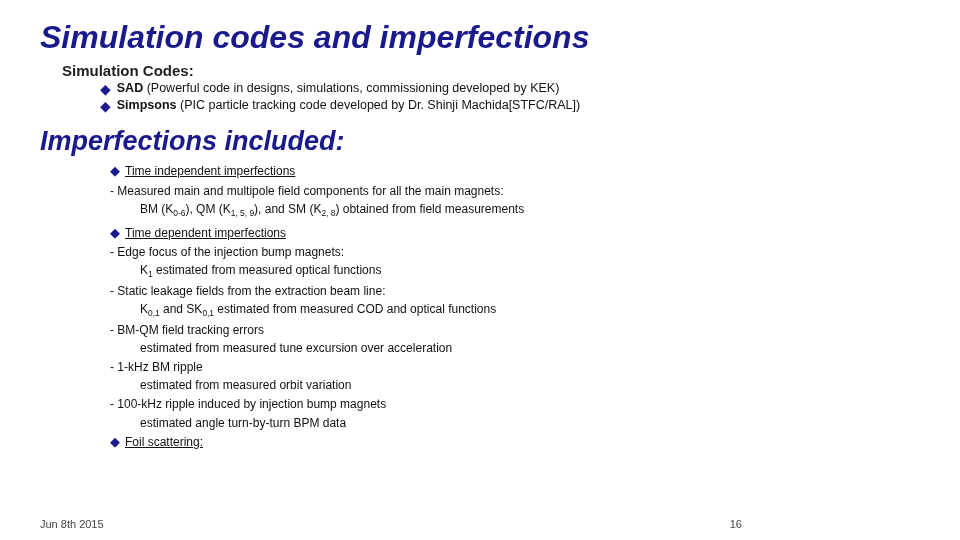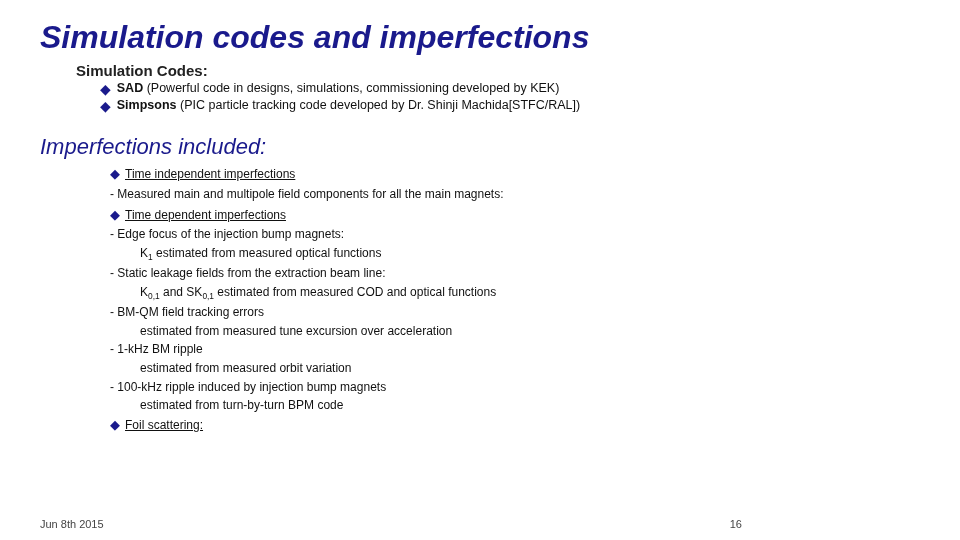--- a/index.html
+++ b/index.html
@@ -22,44 +22,44 @@
       font-style: italic;
       color: #1a1a8c;
       font-weight: bold;
       margin-bottom: 6px;
       line-height: 1.2;
     }
     .section-heading {
       font-size: 15px;
       font-weight: bold;
       color: #222;
-      margin-left: 36px;
+      margin-left: 22px;
       margin-bottom: 2px;
     }
     .bullet-item {
       font-size: 12.5px;
       color: #111;
       margin-left: 60px;
       margin-bottom: 1px;
       display: flex;
       align-items: flex-start;
     }
     .bullet-diamond {
       color: #1a1a8c;
       font-size: 14px;
       margin-right: 6px;
       flex-shrink: 0;
       margin-top: 0px;
     }
     .imperfections-heading {
-      font-size: 22px;
+      font-size: 27px;
       font-style: italic;
       color: #1a1a8c;
-      font-weight: normal;
-      margin-top: 20px;
+      font-weight: bold;
+      margin-top: 12px;
       margin-bottom: 4px;
     }
     .content-block {
       margin-left: 70px;
       font-size: 12px;
       color: #111;
       line-height: 1.55;
     }
     .sub-diamond {
       color: #1a1a8c;
@@ -111,20 +111,23 @@
 
     <div class="line indent1">
       <span class="sub-diamond">◆</span>
       <span><span class="underline">Time independent imperfections</span></span>
     </div>
 
     <div class="indent1">
       <span>- Measured main and multipole field components for all the main magnets:</span>
     </div>
 
+    <div class="indent2">
+      BM (K<sub>0-6</sub>), QM (K<sub>1, 5, 9</sub>), and SM (K<sub>2, 8</sub>) obtained from field measurements
+    </div>
 
 
     <div class="line indent1" style="margin-top:2px;">
       <span class="sub-diamond">◆</span>
       <span><span class="underline">Time dependent imperfections</span></span>
     </div>
 
     <div class="indent1">
       - Edge focus of the injection bump magnets:
     </div>
@@ -150,21 +153,21 @@
       - 1-kHz BM ripple
     </div>
     <div class="indent2">
       estimated from measured orbit variation
     </div>
 
     <div class="indent1">
       - 100-kHz ripple induced by injection bump magnets
     </div>
     <div class="indent2">
-      estimated from turn-by-turn BPM code
+      estimated angle turn-by-turn BPM data
     </div>
 
     <div class="line indent1">
       <span class="sub-diamond">◆</span>
       <span>
         <span class="underline">Foil scattering:</span>
       </span>
     </div>
 
   </div>

